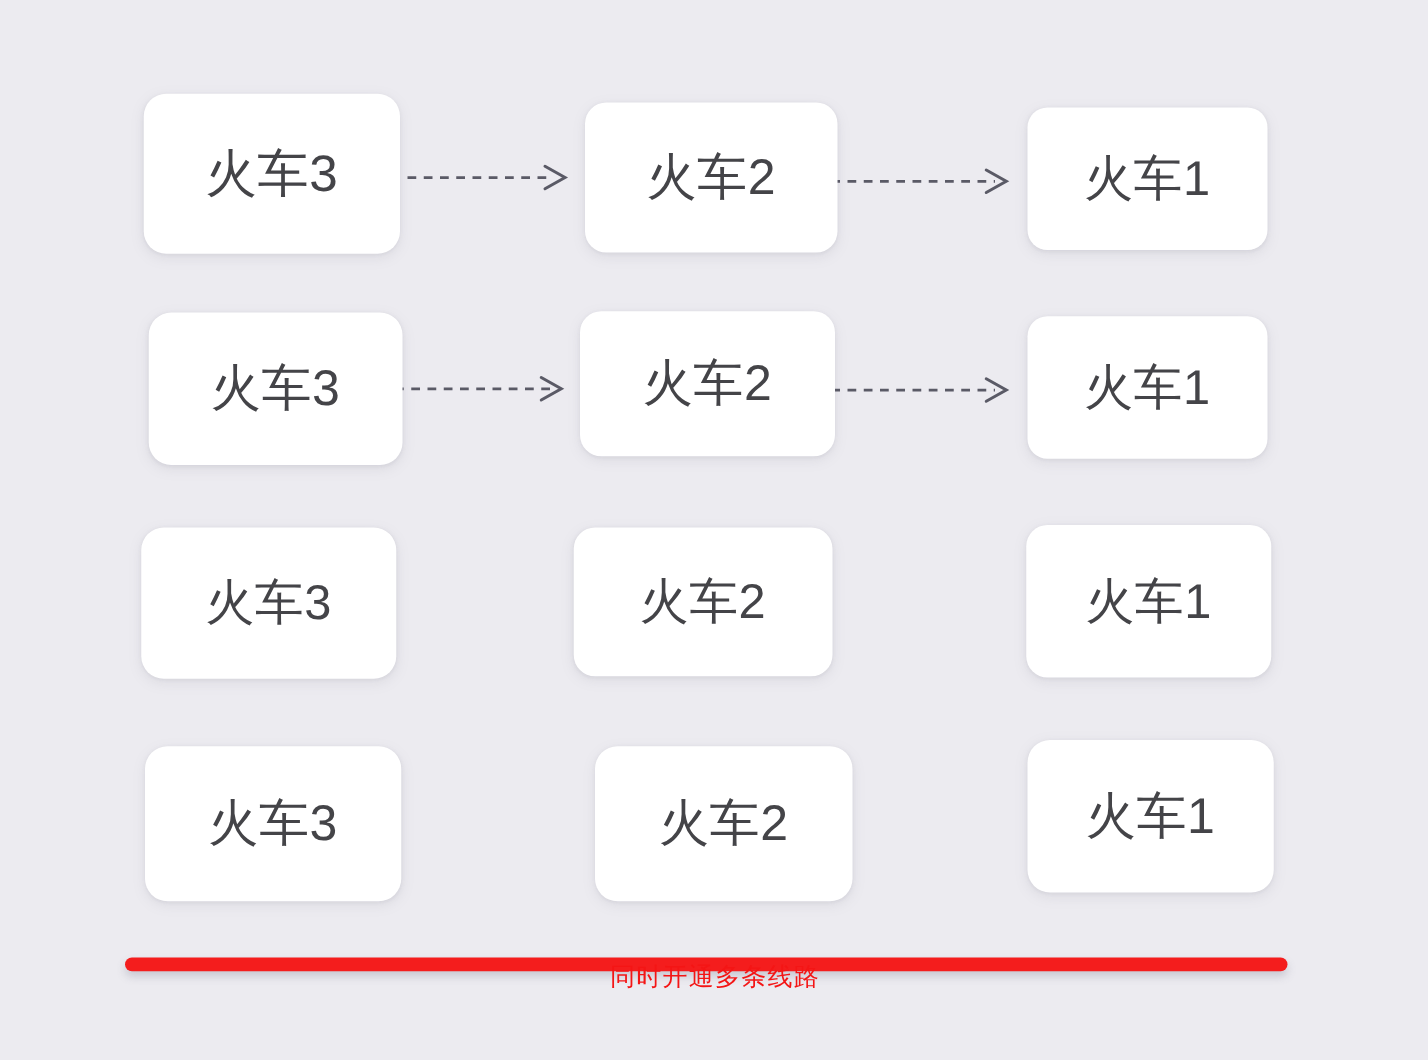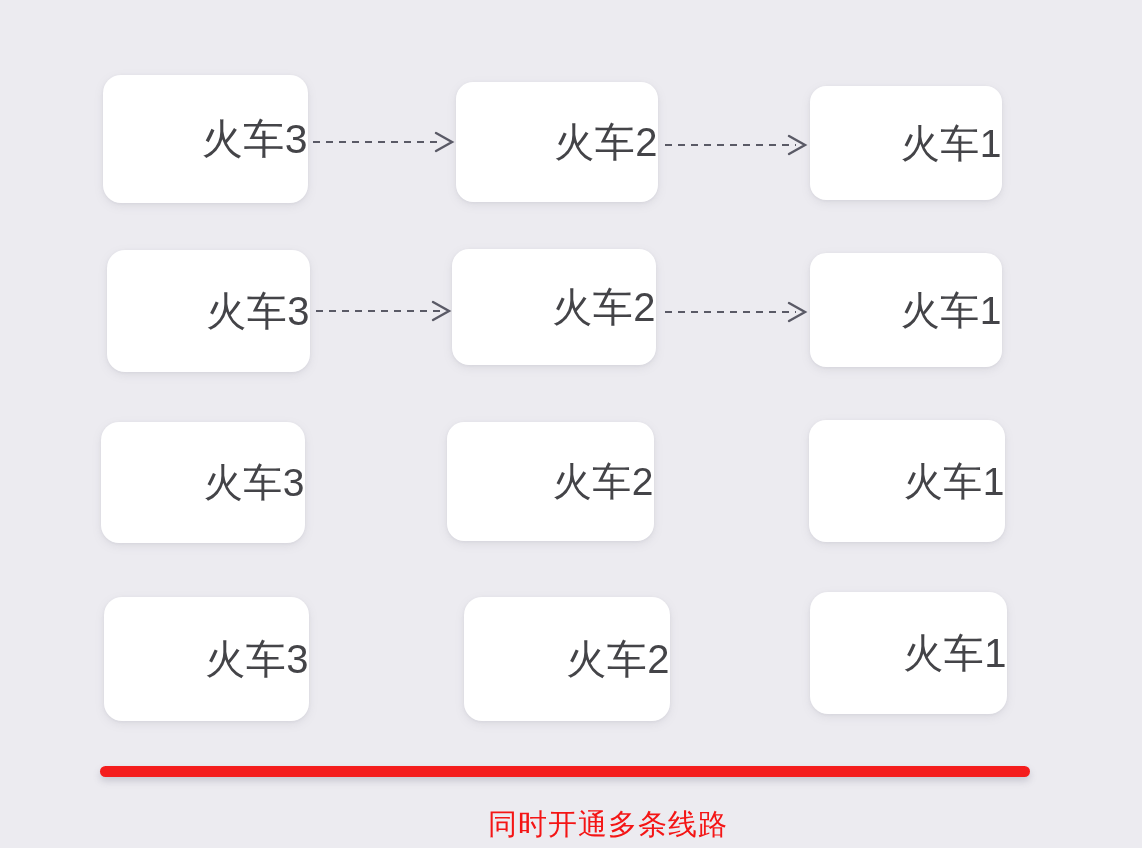--- a/index.html
+++ b/index.html
@@ -24,22 +24,23 @@
 
   
   .card {
     position: absolute;
     background: #ffffff;
     border-radius: 18px;
     box-shadow: 0 3px 10px rgba(120, 120, 140, 0.13),
                 0 1px 3px rgba(120, 120, 140, 0.10);
     display: flex;
     align-items: center;
-    justify-content: flex-end;
+    justify-content: center;
     box-sizing: border-box;
+    margin-left: 12px;
   }
   .card-label {
     color: #444448;
     font-size: 41px;
     line-height: 1;
     letter-spacing: 0.5px;
     white-space: nowrap;
     font-weight: 400;
   }
 
@@ -128,14 +129,14 @@
     <div class="card" style="left: 104px; top: 597px; width: 205px; height: 124px; border-radius: 18px; background: rgb(255, 255, 255);">
       <span class="card-label" style="font-size: 40px; color: rgb(68, 68, 72);">火车3</span>
     </div>
     <div class="card" style="left: 464px; top: 597px; width: 206px; height: 124px; border-radius: 18px; background: rgb(255, 255, 255);">
       <span class="card-label" style="font-size: 40px; color: rgb(68, 68, 72);">火车2</span>
     </div>
     <div class="card" style="left: 810px; top: 592px; width: 197px; height: 122px; border-radius: 18px; background: rgb(255, 255, 255);">
       <span class="card-label" style="font-size: 40px; color: rgb(68, 68, 72);">火车1</span>
     </div>
     <div class="red-rule" style="left: 100px; top: 766px; width: 930px; height: 11px; background: rgb(244, 29, 29);"></div>
-    <div class="caption" style="left: 488px; top: 810px; font-size: 29px; color: rgb(244, 21, 21);">同时开通多条线路</div>
+    <div class="caption" style="left: 488px; top: 772px; font-size: 20px; color: rgb(244, 21, 21);">同时开通多条线路</div>
   </div>
 
 </body></html>

